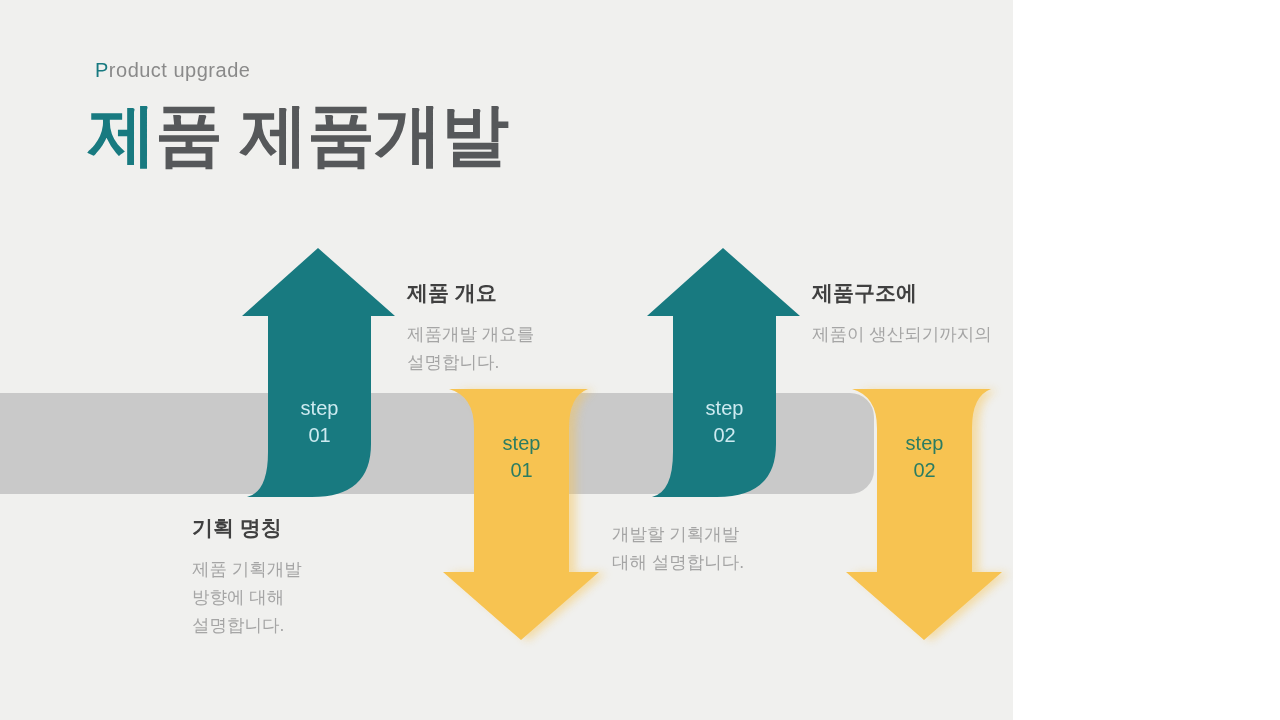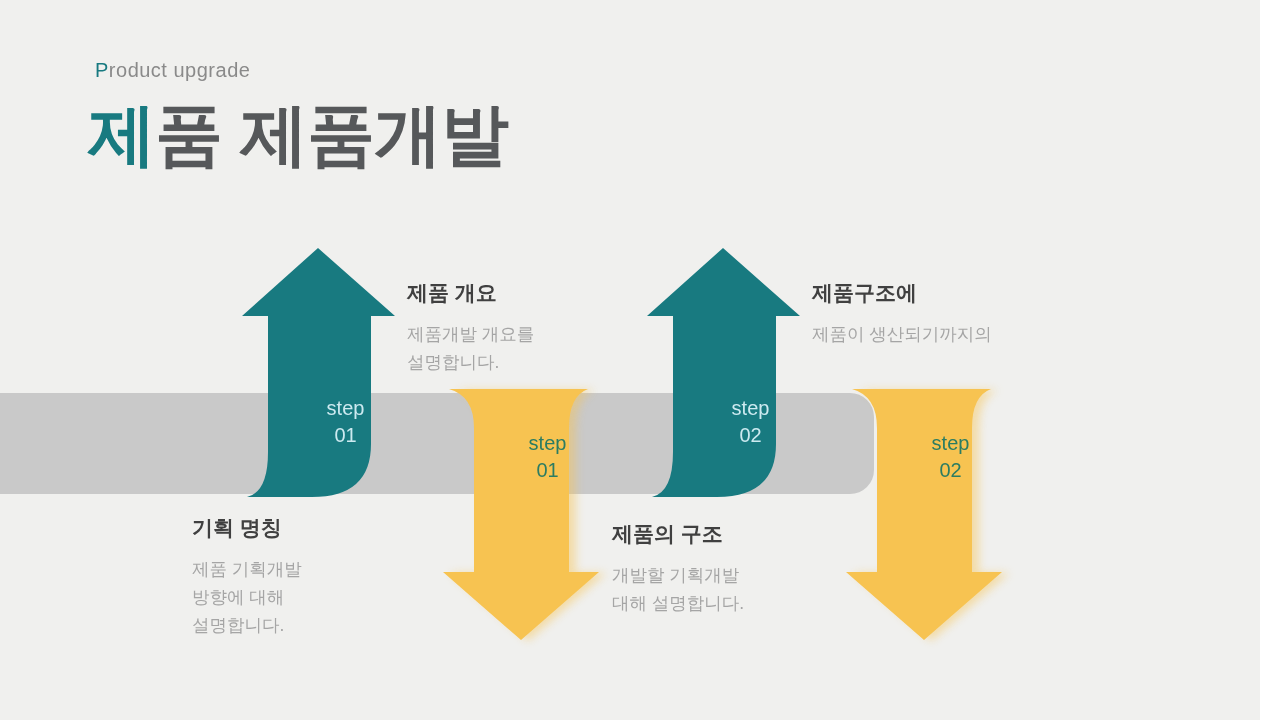--- a/index.html
+++ b/index.html
@@ -11,21 +11,21 @@
     --eyebrow-text:#8a8a8a;
     --heading-text:#404040;
     --body-text:#a5a5a5;
     --step-on-teal:#cdeaf0;
     --step-on-yellow:#2b7c62;
   }
   html,body{margin:0;padding:0;}
   body{font-family:"Liberation Sans","DejaVu Sans",sans-serif;}
   .slide{
     position:relative;
-    width:1260px;height:720px;
+    width:1013px;height:720px;
     background:var(--background);
     overflow:hidden;
   }
   
   .eyebrow{
     position:absolute;left:95px;top:59px;
     font-size:20px;letter-spacing:0.5px;
     color:var(--eyebrow-text);
   }
   .eyebrow .accent{color:var(--teal);}
@@ -43,21 +43,21 @@
     border-radius:0 24px 24px 0;
   }
   
   .arrows{position:absolute;left:0;top:0;}
   .arrow-teal{fill:var(--teal);}
   .arrow-yellow{fill:var(--yellow);}
   .shadowed{filter:drop-shadow(7px 1px 4px rgba(247,195,81,0.45));}
   
   .step-label{
     position:absolute;text-align:center;
-    font-size:20px;line-height:27px;padding-left:26px;
+    font-size:20px;line-height:27px;
   }
   .step-label.on-teal{color:var(--step-on-teal);}
   .step-label.on-yellow{color:var(--step-on-yellow);}
   .step-label span{display:block;}
   
   .col{
     position:absolute;width:220px;text-align:left;
   }
   .col .heading{
     font-size:21px;font-weight:800;color:var(--heading-text);
@@ -119,20 +119,19 @@
 
   <div class="col" style="left:192px;top:514px;">
     <div class="heading">기획 명칭</div>
     <div class="desc">
       <span>제품 기획개발</span>
       <span>방향에 대해</span>
       <span>설명합니다.</span>
     </div>
   </div>
   <div class="col" style="left:612px;top:520px;">
-    <div class="heading">제품의 구조</div>
     <div class="desc">
       <span>개발할 기획개발</span>
       <span>대해 설명합니다.</span>
     </div>
   </div>
 
 </div>
 
 </body></html>

